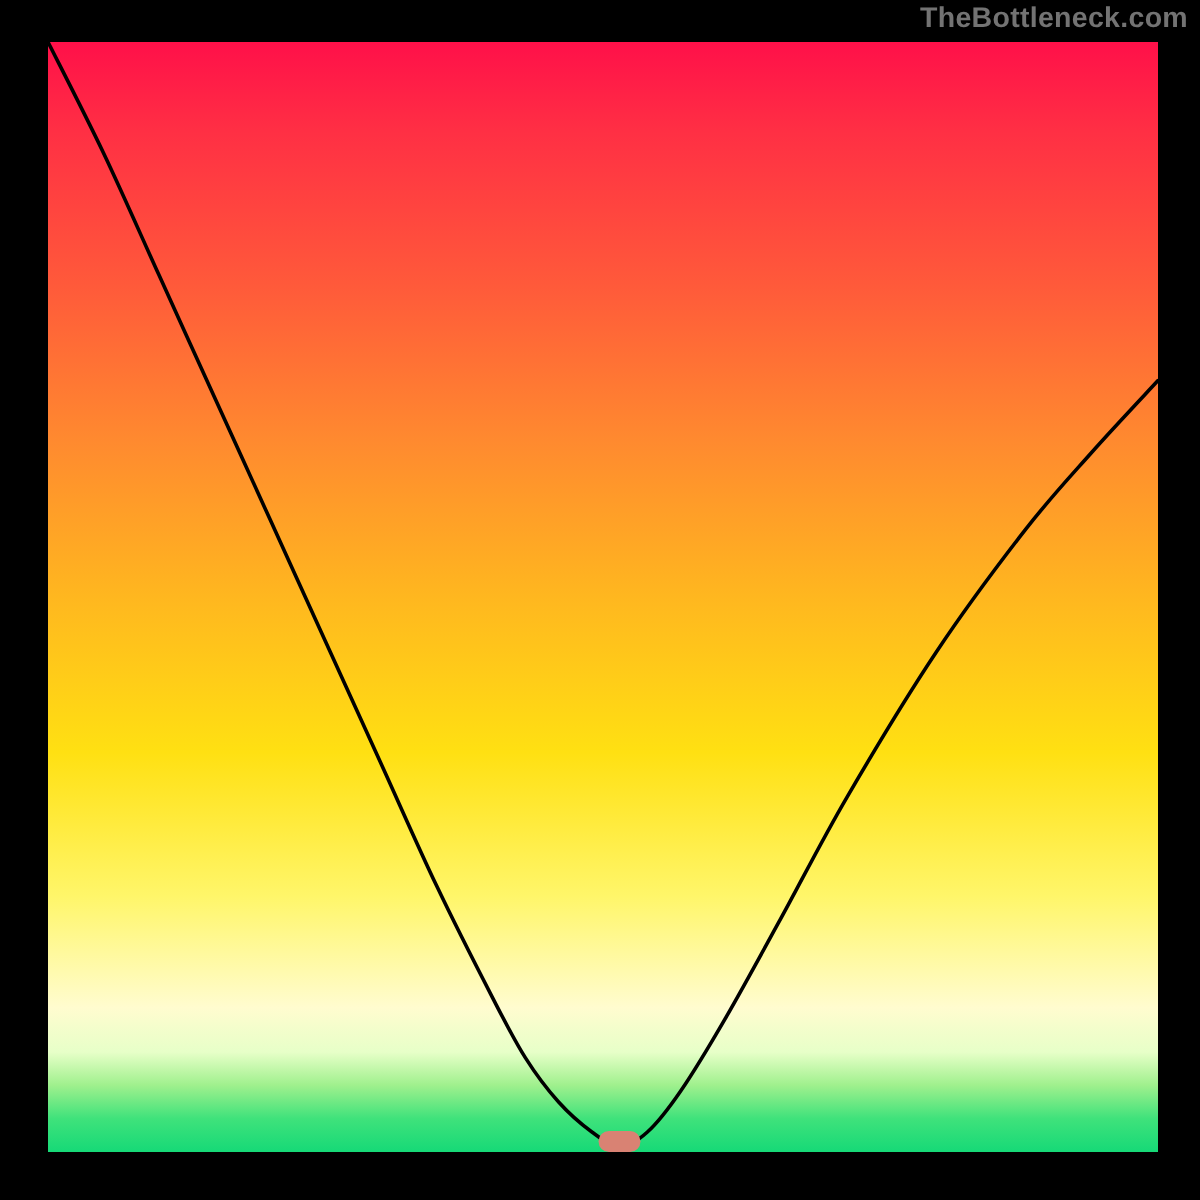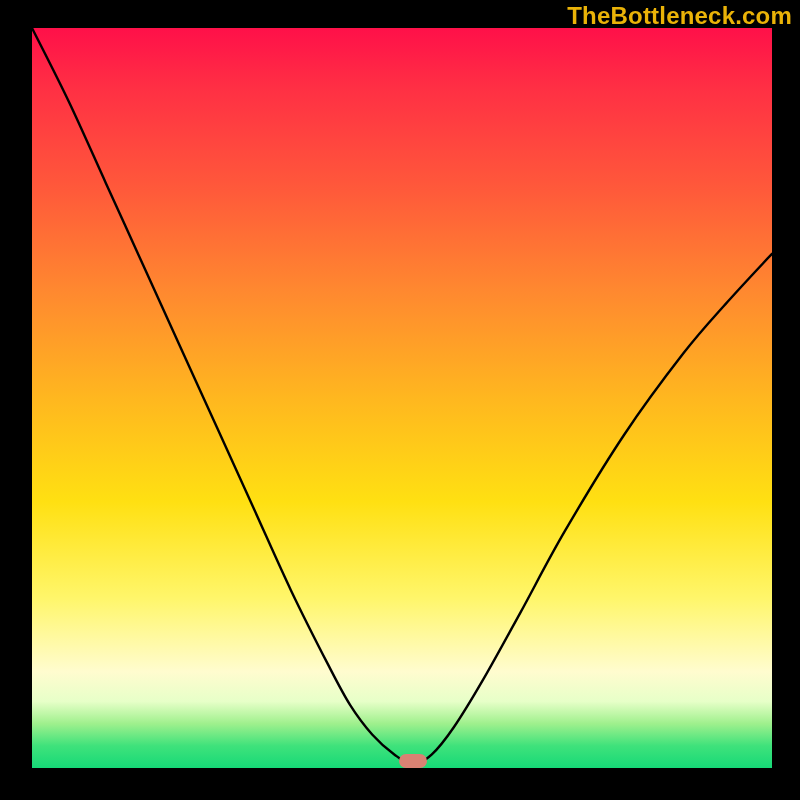--- a/index.html
+++ b/index.html
@@ -14,22 +14,22 @@
   .frame {
     position: relative;
     width: 800px;
     height: 800px;
     background: #000;
   }
   .watermark {
     position: absolute;
     top: 2px;
     right: 8px;
-    color: #eab308;
-    font-size: 24px;
+    color: #737373;
+    font-size: 19px;
     font-weight: 600;
     letter-spacing: 0.2px;
     z-index: 10;
   }
   .plot-area {
     position: absolute;
     left: 32px;
     top: 28px;
     width: 740px;
     height: 740px;

